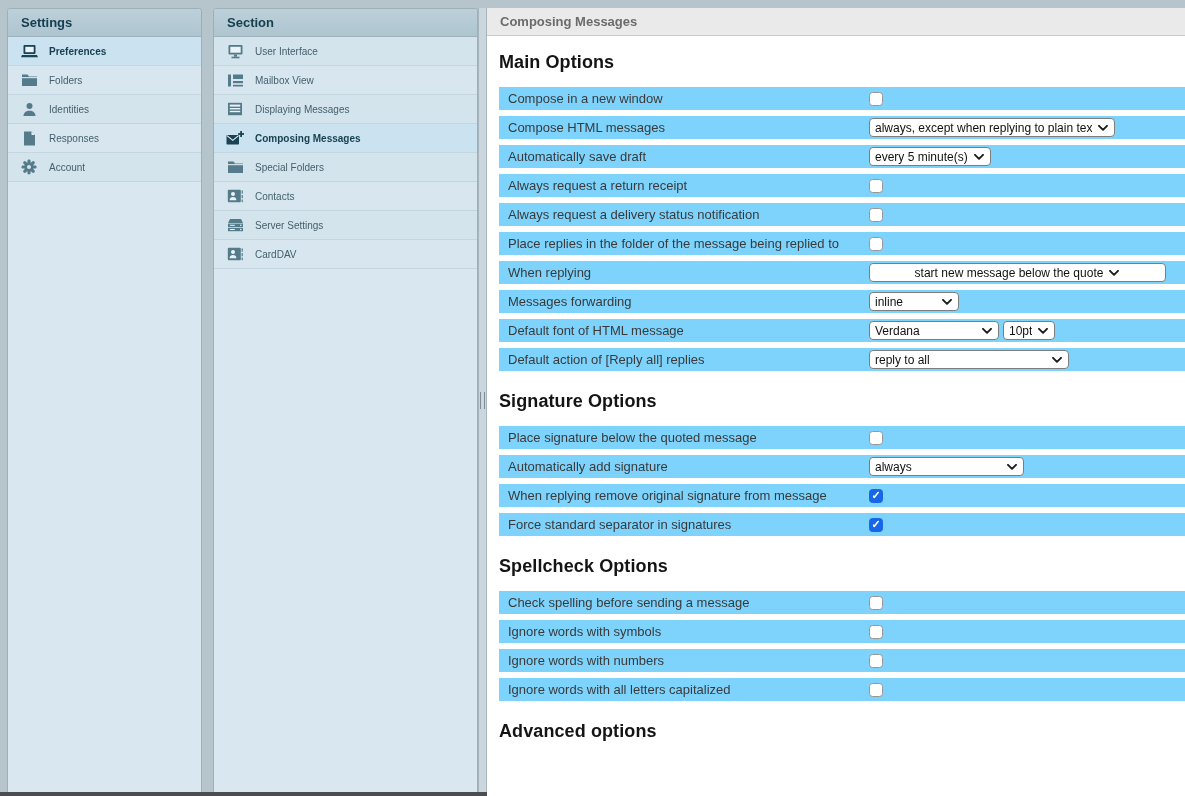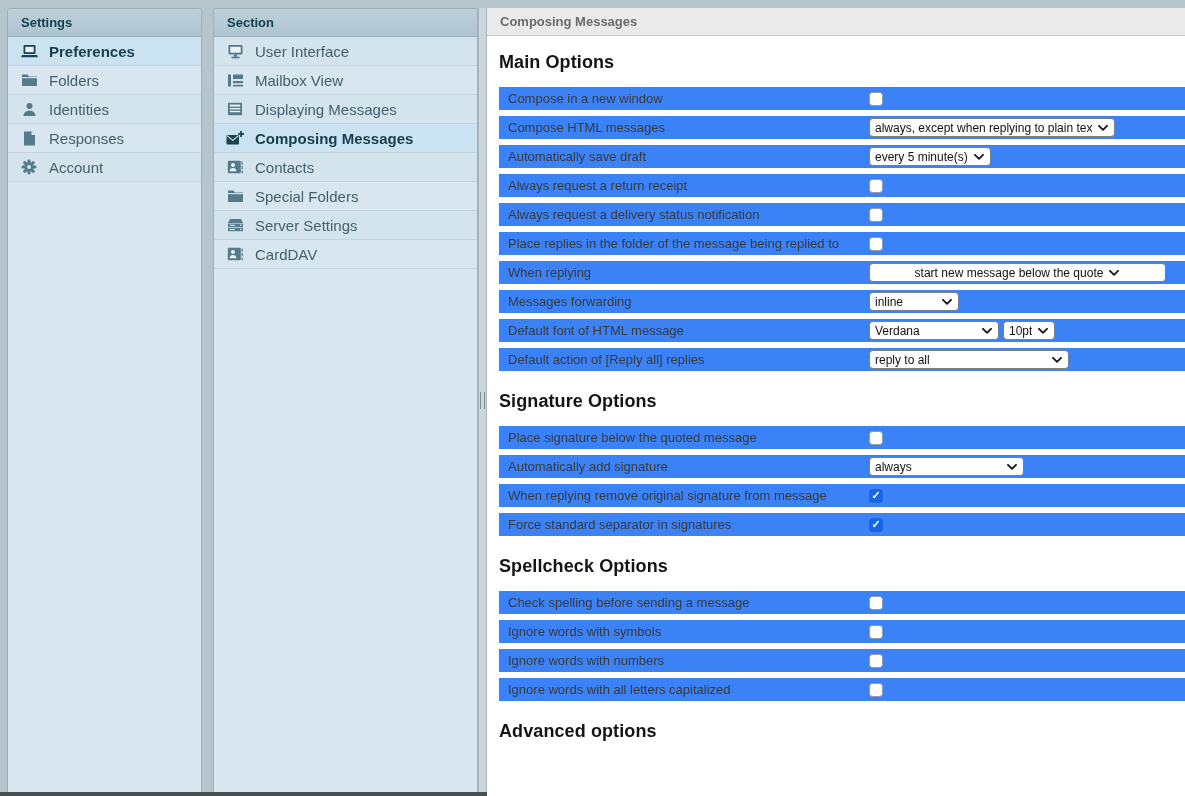--- a/index.html
+++ b/index.html
@@ -36,21 +36,21 @@
     cursor:default;
   }
   .list-item:nth-child(even){ background:#d8e7ef; }
   .list-item.selected { background:#cbe2f0; }
   .item-icon {
     width:20px; height:16px; margin-right:10px;
     display:flex; align-items:center; justify-content:center;
     color:#557b8a; flex:none;
   }
   .item-icon svg { display:block; }
-  .item-label { font-size:15px; color:#44606d; white-space:nowrap; }
+  .item-label { font-size:10px; color:#44606d; white-space:nowrap; }
   .list-item.selected .item-icon { color:#1a4354; }
   .list-item.selected .item-label { color:#153f50; font-weight:bold; }
 
   
   #splitter {
     position:absolute; left:478px; top:8px; width:9px; height:784px;
     background:#ccd7dd; border-left:1px solid #a7b6be; border-right:1px solid #a7b6be;
     display:flex; align-items:center; justify-content:center;
   }
   #splitter .grip {
@@ -75,21 +75,21 @@
   }
   #content-body { padding-left:12px; }
   .group-heading {
     font-size:18px; font-weight:bold; color:#141414;
     margin:16px 0 14px 0;
     letter-spacing:.1px;
   }
   .group + .group .group-heading { margin-top:20px; }
   .option-row {
     display:flex; align-items:center;
-    background:#3b82f6;
+    background:#7dd3fc;
     height:23px; margin-bottom:6px;
     padding-left:9px;
   }
   .option-label { width:361px; flex:none; font-size:13px; color:#3a3a3a; white-space:nowrap; }
   .control-area { display:flex; align-items:center; gap:4px; }
 
   .checkbox {
     width:14px; height:14px;
     background:#ffffff;
     border:1.5px solid #989898;
@@ -230,39 +230,39 @@
             <rect x="0.5" y="4" width="12.5" height="9.5" rx="0.8" fill="currentColor"></rect>
             <path d="M1 4.6l5.8 4.8L12.5 4.6" fill="none" stroke="#eaf3f8" stroke-width="1.1"></path>
             <rect x="14.2" y="0" width="1.8" height="6" fill="currentColor"></rect>
             <rect x="12.1" y="2.1" width="6" height="1.8" fill="currentColor"></rect>
           </svg>
         </span>
         <span class="item-label">Composing Messages</span>
       </div>
       <div class="list-item">
         <span class="item-icon">
+          <svg width="17" height="14" viewBox="0 0 17 14">
+            <path d="M1 1.5h5.5l1.5 2H16v9.5H1z" fill="currentColor"></path>
+            <path d="M1 4.7h15" stroke="#eaf3f8" stroke-width="1"></path>
+          </svg>
+        </span>
+        <span class="item-label">Special Folders</span>
+      </div>
+      <div class="list-item">
+        <span class="item-icon">
           <svg width="16" height="14" viewBox="0 0 16 14">
             <rect x="0.8" y="0.8" width="13" height="12.4" rx="1" fill="currentColor"></rect>
             <circle cx="6" cy="5" r="2" fill="#eaf3f8"></circle>
             <path d="M2.6 11.2c0-2 1.6-3.1 3.4-3.1s3.4 1.1 3.4 3.1z" fill="#eaf3f8"></path>
             <rect x="14.6" y="1.5" width="1.2" height="3.2" fill="currentColor"></rect>
             <rect x="14.6" y="6" width="1.2" height="3.2" fill="currentColor"></rect>
             <rect x="14.6" y="10.5" width="1.2" height="2.7" fill="currentColor"></rect>
           </svg>
         </span>
         <span class="item-label">Contacts</span>
-      </div>
-      <div class="list-item">
-        <span class="item-icon">
-          <svg width="17" height="14" viewBox="0 0 17 14">
-            <path d="M1 1.5h5.5l1.5 2H16v9.5H1z" fill="currentColor"></path>
-            <path d="M1 4.7h15" stroke="#eaf3f8" stroke-width="1"></path>
-          </svg>
-        </span>
-        <span class="item-label">Special Folders</span>
       </div>
       <div class="list-item">
         <span class="item-icon">
           <svg width="17" height="14" viewBox="0 0 17 14">
             <path d="M3 1h11l2 4H1z" fill="currentColor"></path>
             <rect x="1" y="5.6" width="15" height="3.4" fill="currentColor"></rect>
             <rect x="1" y="9.8" width="15" height="3.4" fill="currentColor"></rect>
             <rect x="2.8" y="6.8" width="5" height="1" fill="#eaf3f8"></rect>
             <rect x="2.8" y="11" width="5" height="1" fill="#eaf3f8"></rect>
             <circle cx="13.8" cy="7.3" r="0.8" fill="#eaf3f8"></circle>

